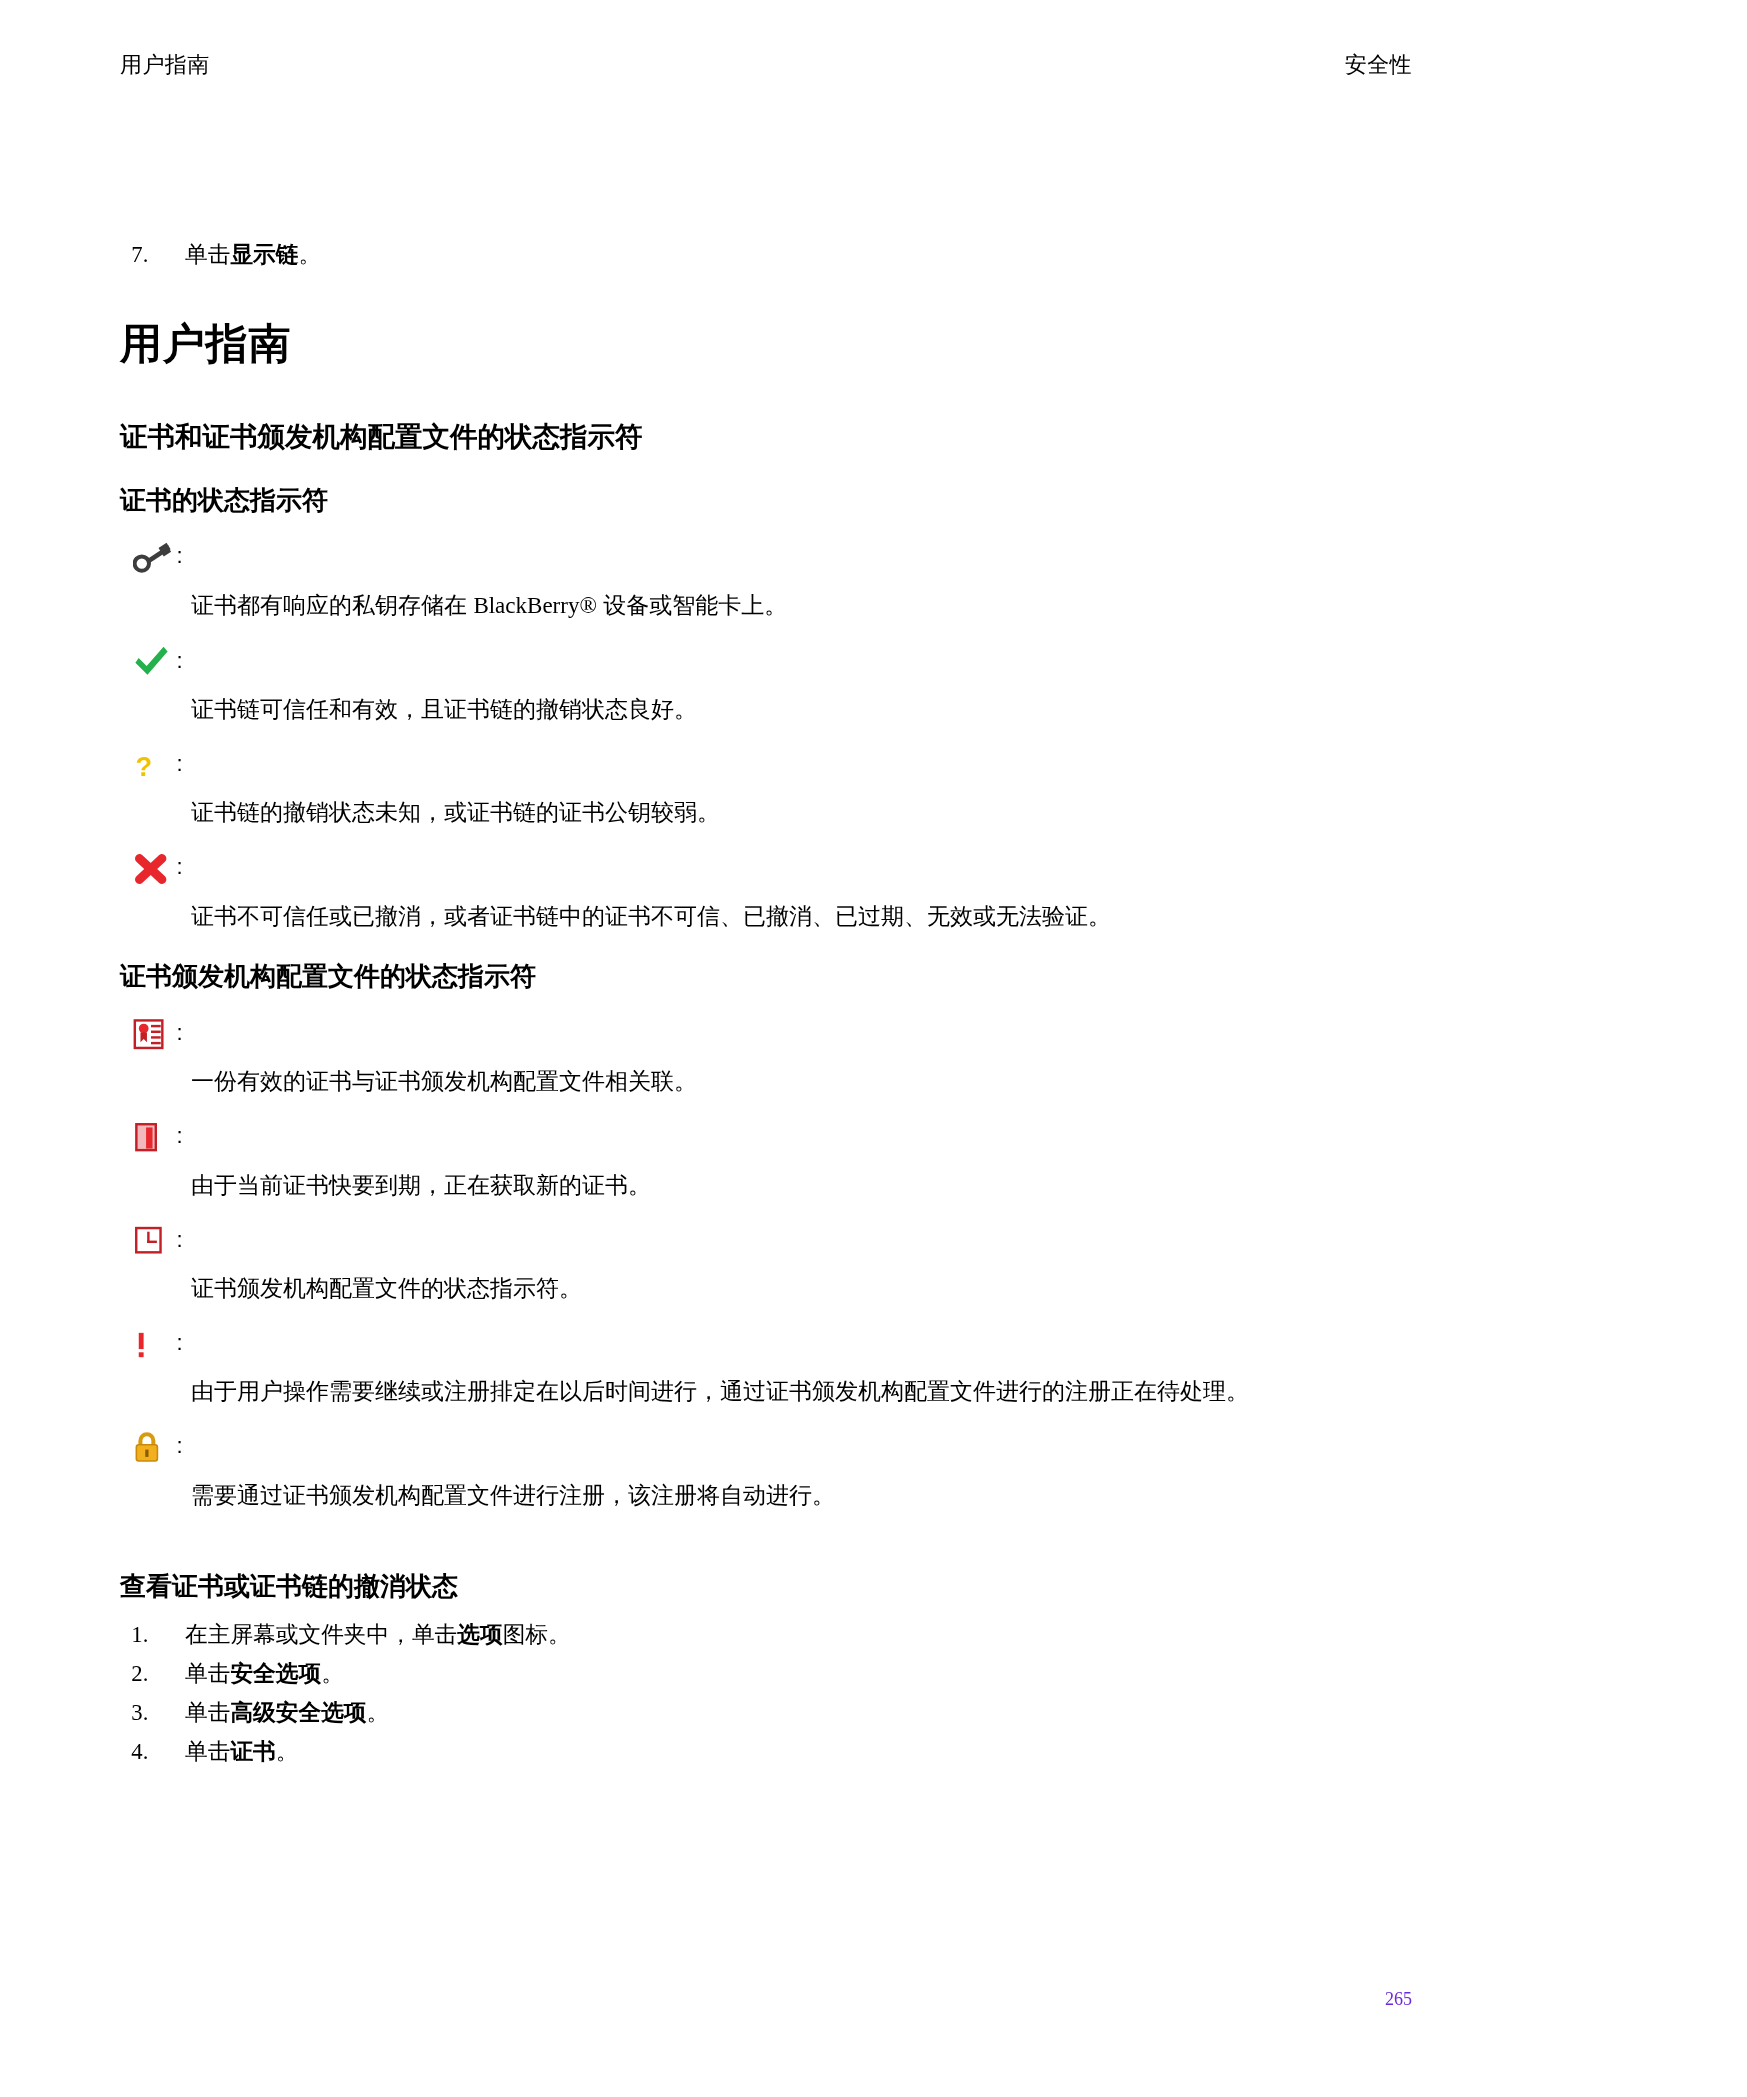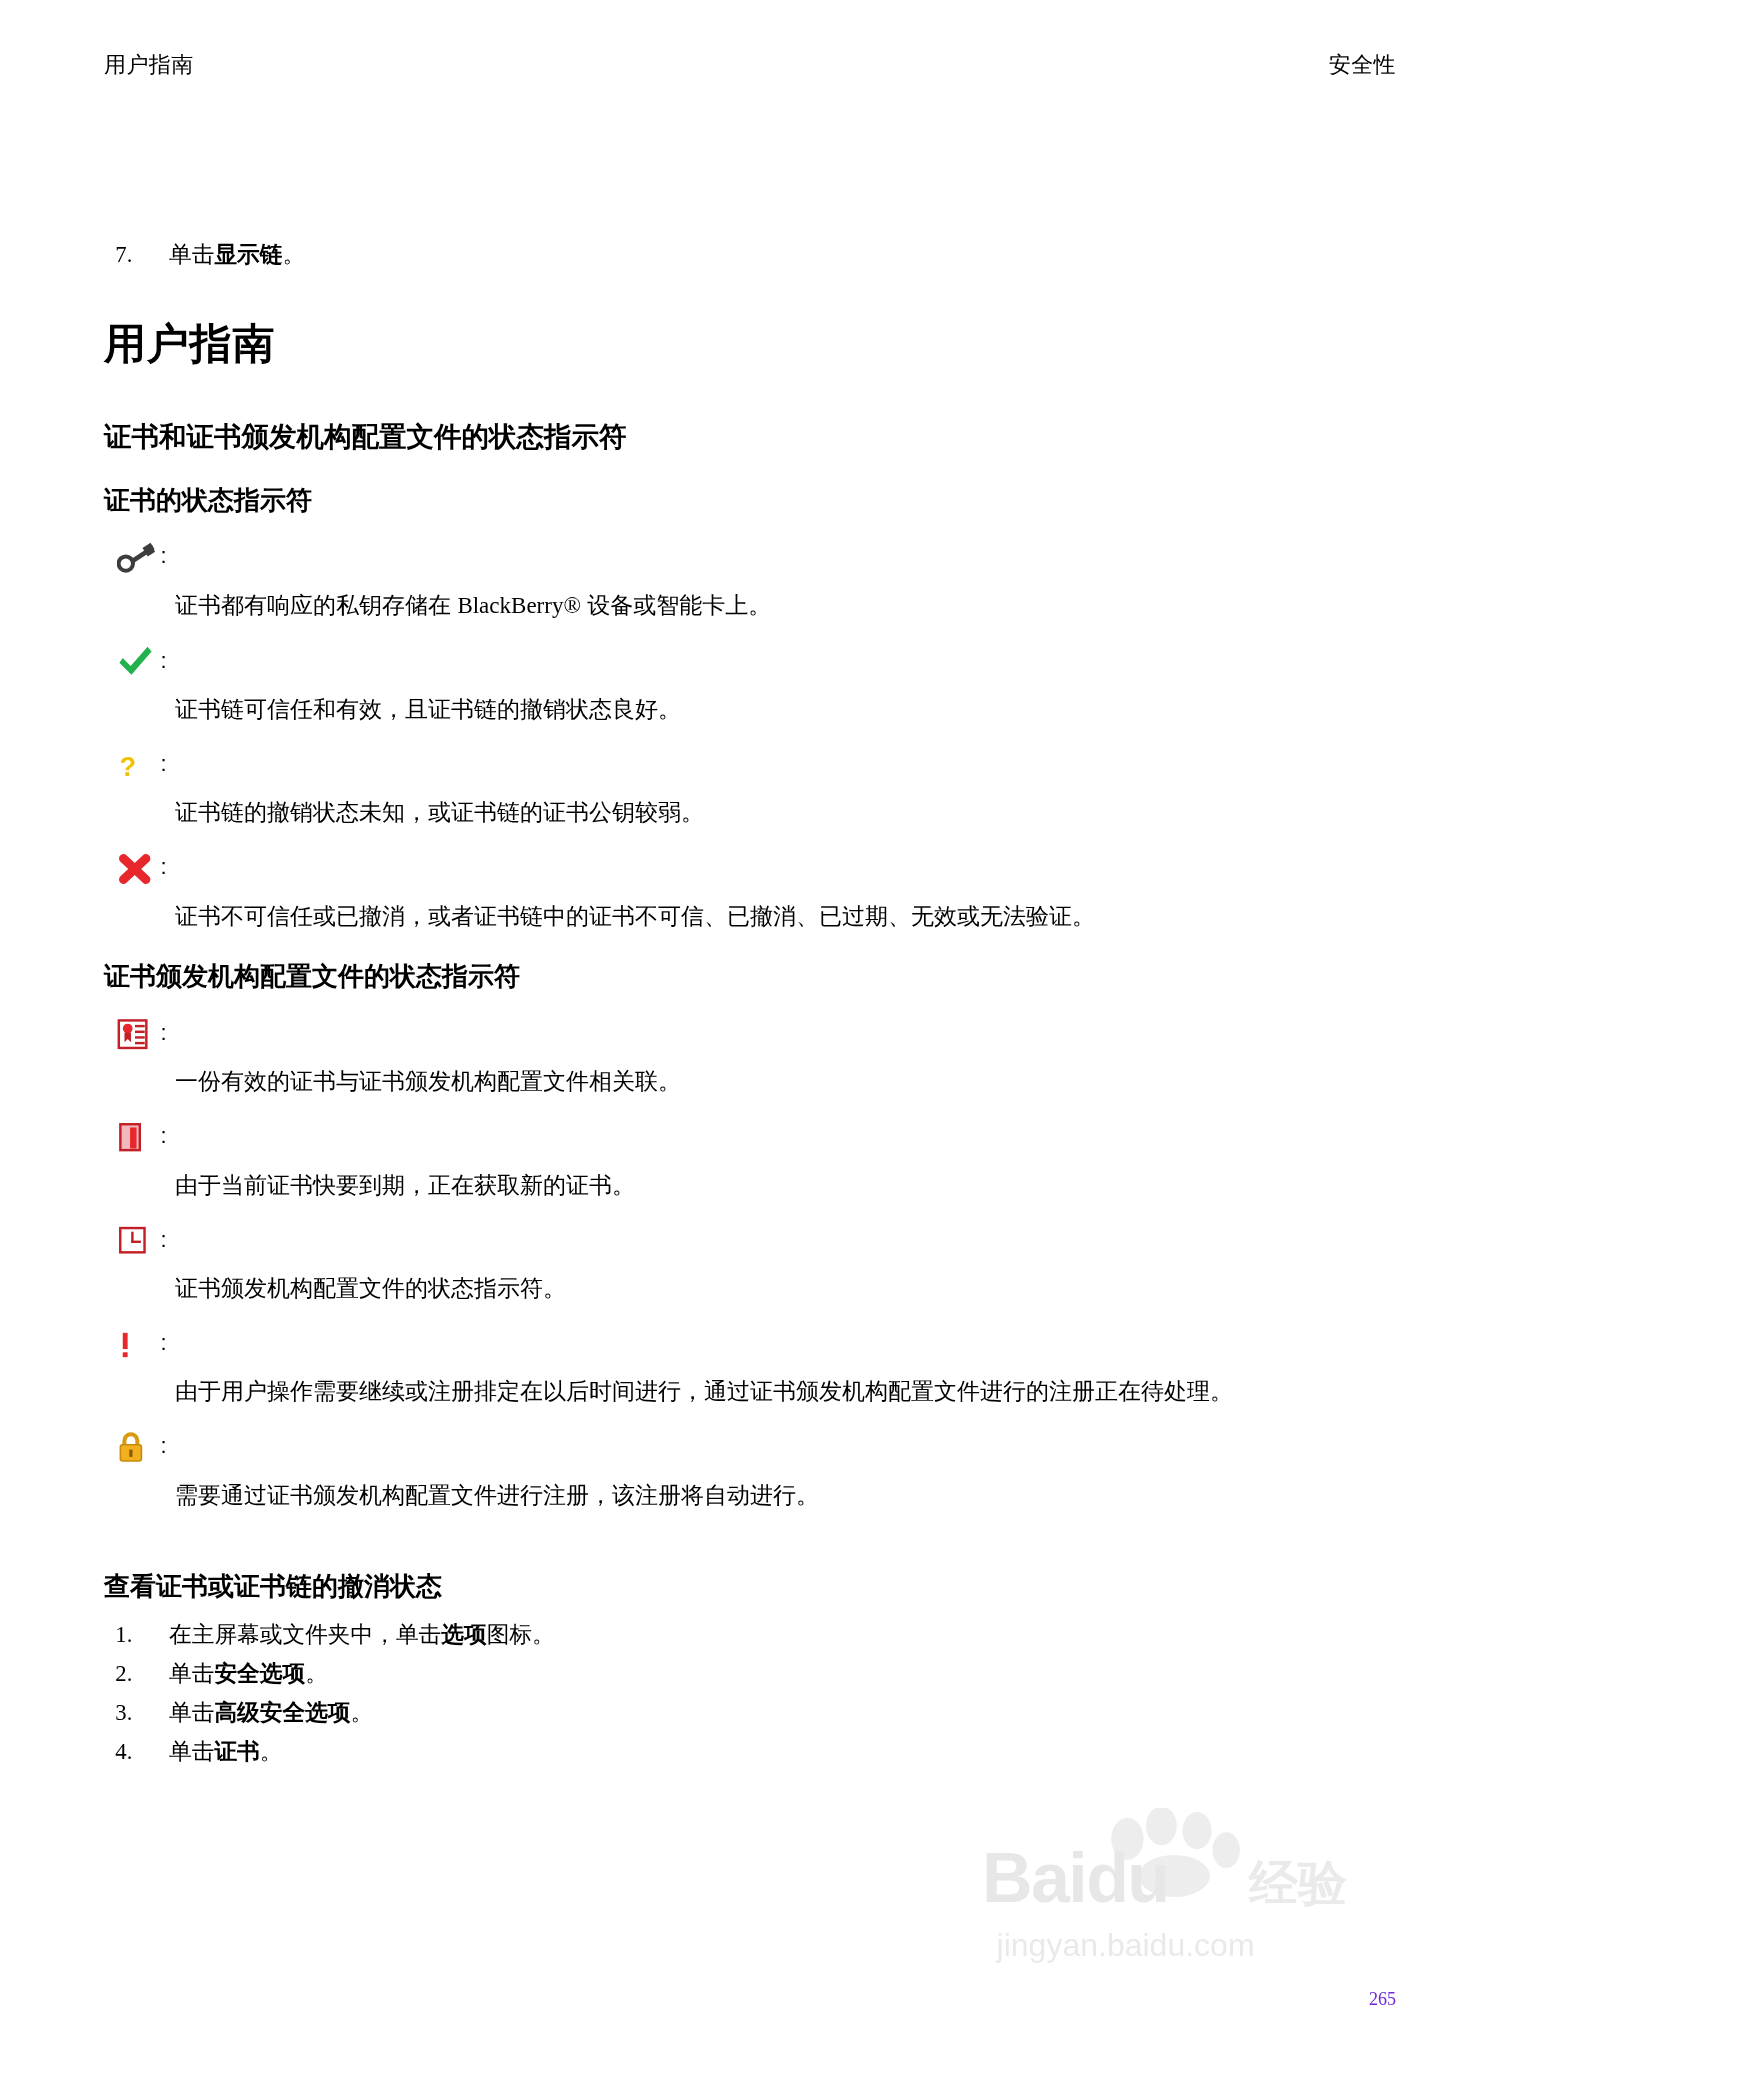--- a/index.html
+++ b/index.html
@@ -10,21 +10,21 @@
   body {
     width: 1748px;
     height: 2097px;
     font-family: "Liberation Serif", serif;
     color: #000000;
     position: relative;
     overflow: hidden;
   }
   .page {
     position: absolute;
-    left: 0; top: 0;
+    left: 16px; top: 0;
     width: 1500px;
     height: 2097px;
   }
   
   .hdr {
     position: absolute;
     top: 50px;
     font-family: "Liberation Sans", sans-serif;
     font-size: 22px;
     color: #000;
@@ -352,31 +352,17 @@
         <span>单击</span><b>高级安全选项</b><span>。</span>
       </li>
       <li>
         <span class="num">4.</span>
         <span>单击</span><b>证书</b><span>。</span>
       </li>
     </ol>
 
   </div>
 
-  <div class="wm">
-    <svg class="paw" viewBox="0 0 180 110">
-      <g fill="#c9c9c9">
-        <ellipse cx="30" cy="38" rx="20" ry="26"></ellipse>
-        <ellipse cx="72" cy="22" rx="19" ry="24"></ellipse>
-        <ellipse cx="116" cy="28" rx="18" ry="23"></ellipse>
-        <ellipse cx="152" cy="52" rx="17" ry="22"></ellipse>
-        <ellipse cx="88" cy="84" rx="44" ry="26"></ellipse>
-      </g>
-    </svg>
-    <div class="wm-main">Baidu</div>
-    <div class="wm-cn">经验</div>
-    <div class="wm-url">jingyan.baidu.com</div>
-  </div>
 
   <div class="pageno">265</div>
 
 </div>
 
 
 </body></html>

